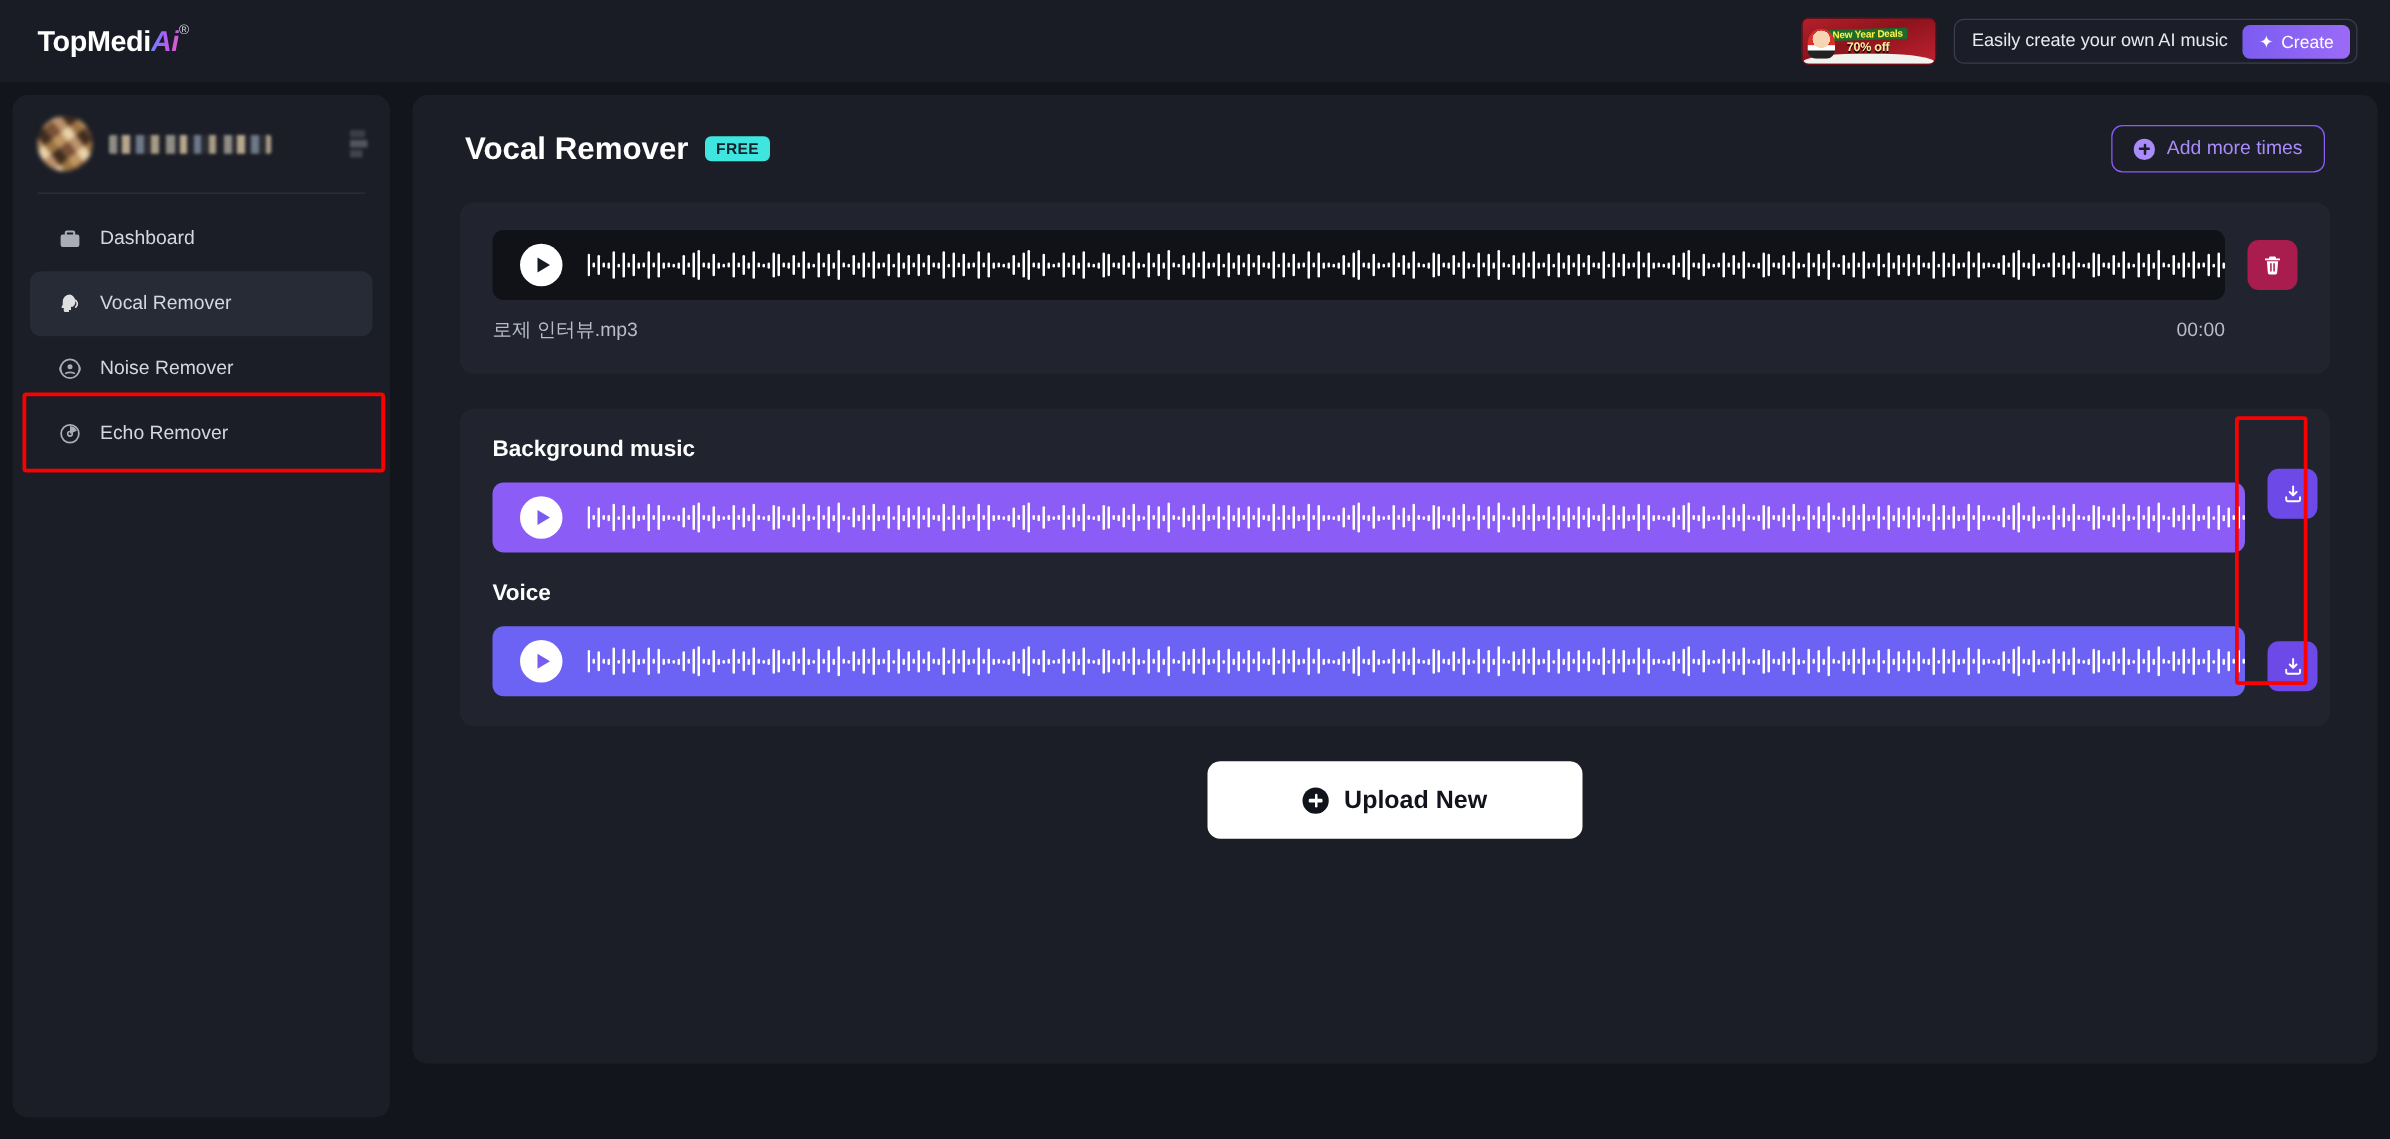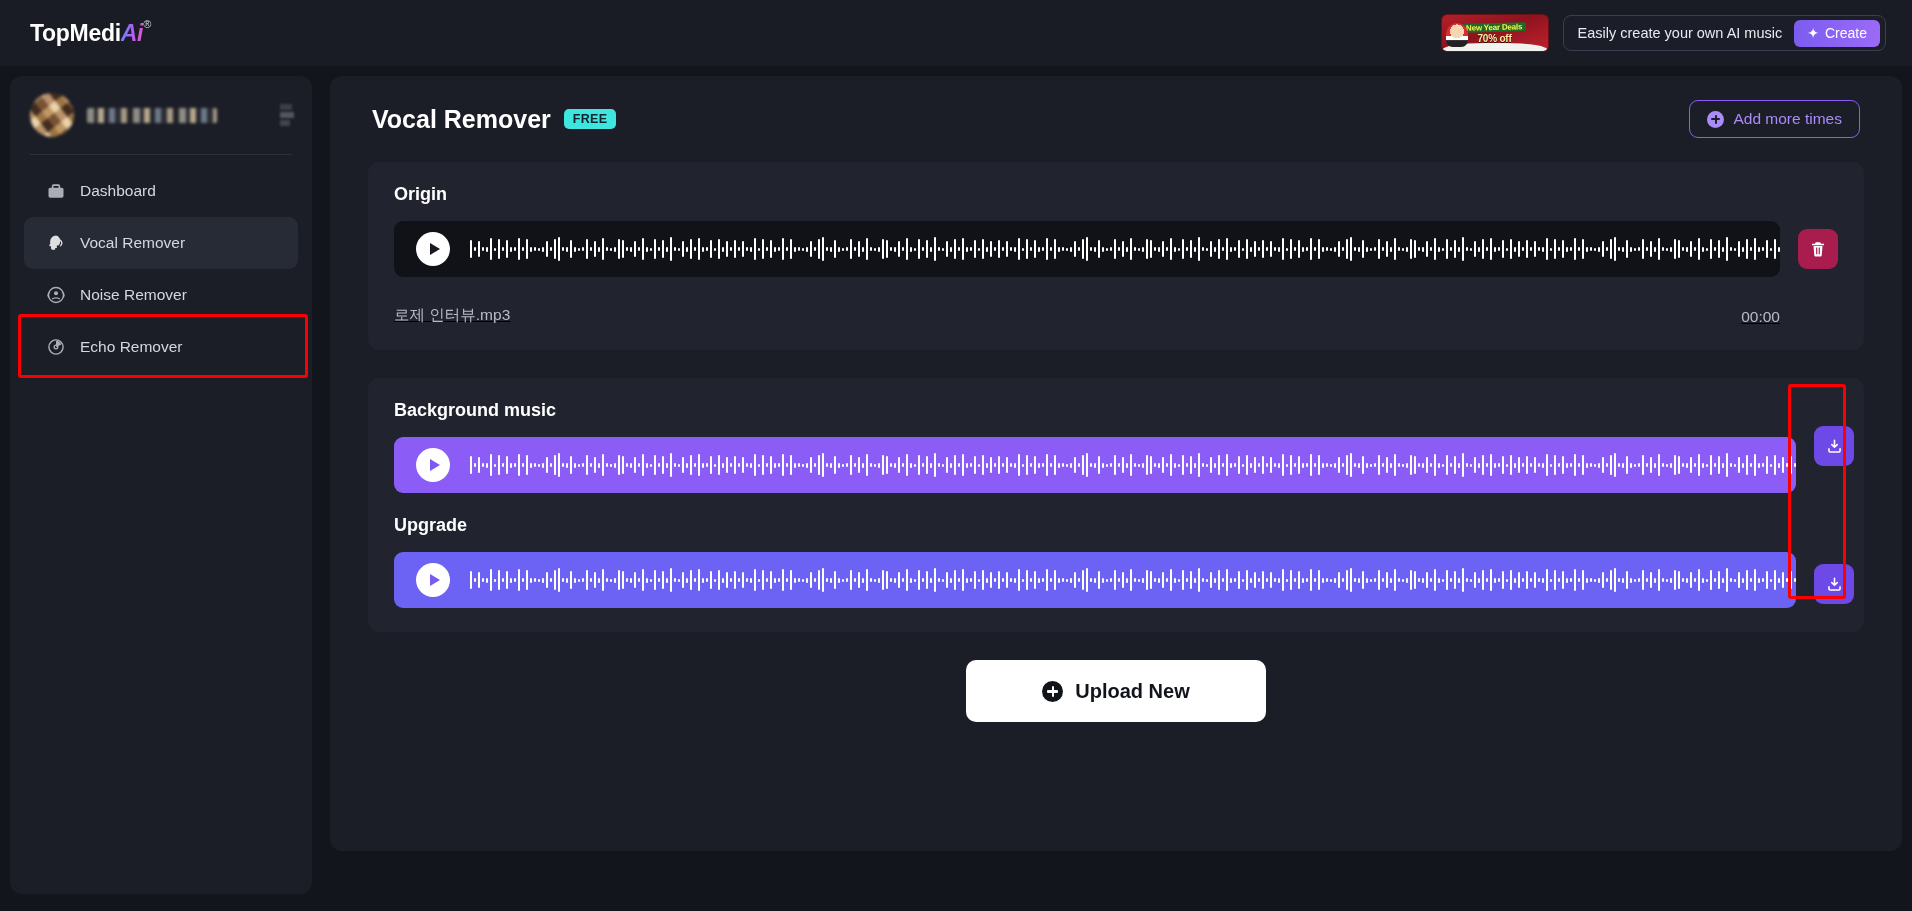--- a/index.html
+++ b/index.html
@@ -209,23 +209,22 @@
   .wave i { display:block; width:2px; background:#ffffff; border-radius:1px; flex:none; }
 
   .icon-btn {
     width: 40px; height: 40px; border-radius: 9px; flex: none;
     display:flex; align-items:center; justify-content:center; cursor:pointer; border:none;
   }
   .icon-btn.delete   { background: #a81c4e; }
   .icon-btn.download { background: #6d49e8; }
 
   .meta-row {
-    display:flex; align-items:flex-end; margin-top: 28px;
+    display:flex; align-items:center; margin-top: 14px;
     padding-right: 58px;
-    text-decoration: underline;
   }
   .filename { font-size: 15.5px; color: #b9bcc7; }
   .duration { margin-left:auto; font-size: 15.5px; color: #b9bcc7; }
 
   .stack-card { display:flex; gap:18px; align-items:stretch; }
   .stack-left { flex:1; }
   .stack-right {
     width: 40px; display:flex; flex-direction:column;
     justify-content:space-between; padding: 26px 0 4px 0;
   }
@@ -334,21 +333,20 @@
   <div class="main-head">
     <span class="page-title">Vocal Remover</span>
     <span class="free-badge">FREE</span>
     <button class="add-times-btn">
       <span class="plus-circle"></span>
       <span>Add more times</span>
     </button>
   </div>
 
   <div class="card">
-    <div class="card-label">Origin</div>
     <div class="track-row">
       <div class="player origin">
         <div class="play-btn">
             <span class="play-tri"></span>
           </div>
         <div class="wave">
             <i style="height:18px"></i>
             <i style="height:4px"></i>
             <i style="height:16px"></i>
             <i style="height:4px"></i>
@@ -1026,21 +1024,21 @@
             <i style="height:3px"></i>
             <i style="height:20px"></i>
             <i style="height:5px"></i>
             <i style="height:16px"></i>
             <i style="height:4px"></i>
             <i style="height:18px"></i>
             <i style="height:4px"></i>
           </div>
       </div>
 
-      <div class="card-label" style="margin-top:22px">Upgrade</div>
+      <div class="card-label" style="margin-top:22px">Voice</div>
       <div class="player vocals">
         <div class="play-btn tinted">
             <span class="play-tri"></span>
           </div>
         <div class="wave">
             <i style="height:18px"></i>
             <i style="height:4px"></i>
             <i style="height:16px"></i>
             <i style="height:4px"></i>
             <i style="height:5px"></i>

